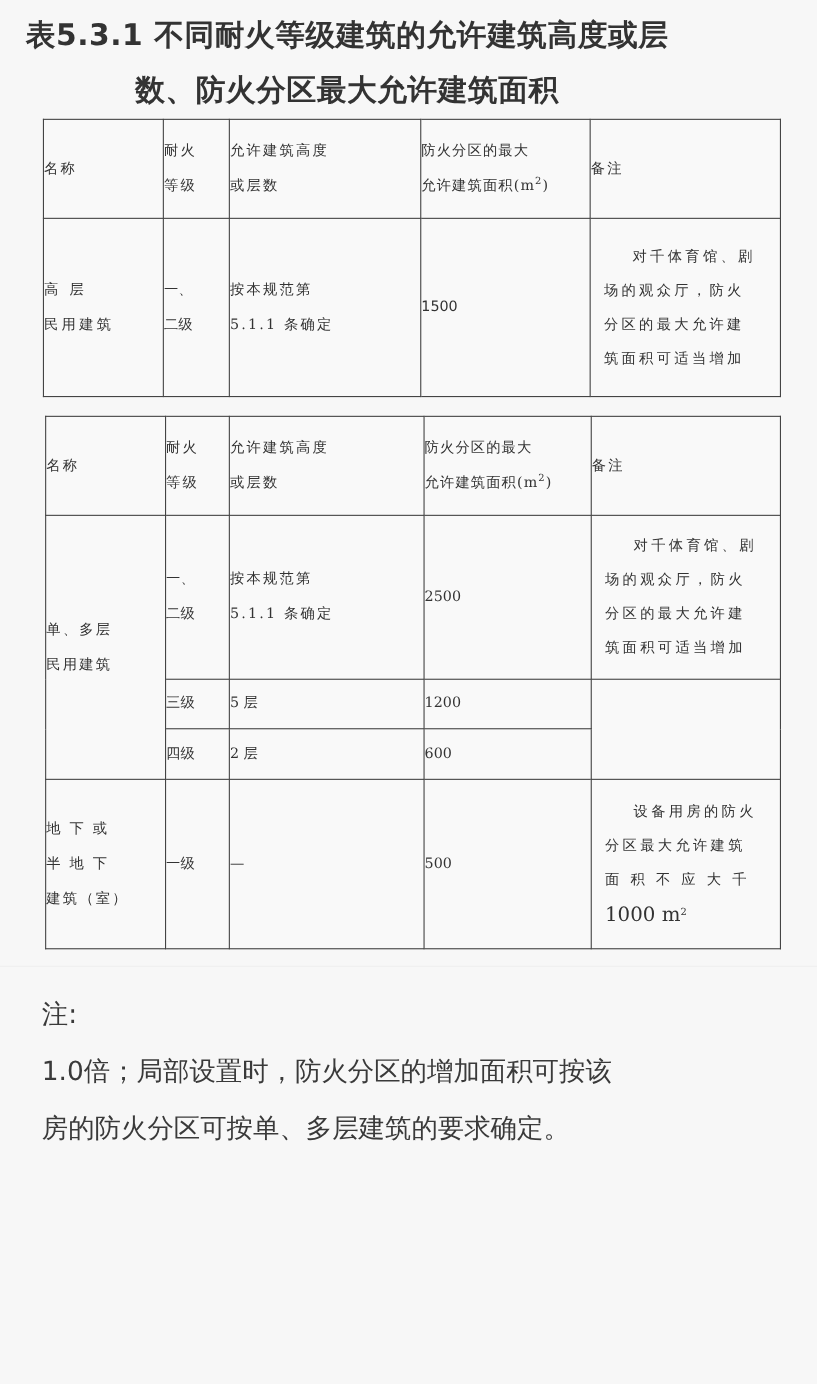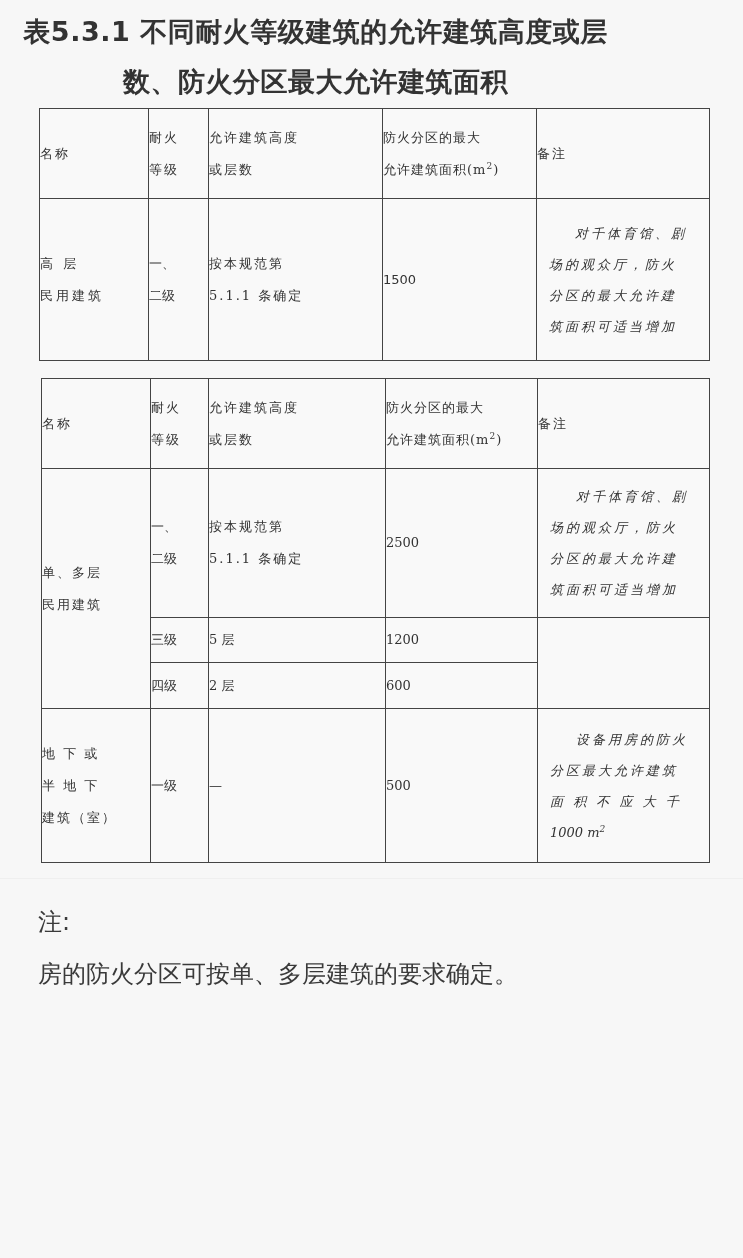--- a/index.html
+++ b/index.html
@@ -32,21 +32,21 @@
     text-align: left;
     vertical-align: middle;
     padding: 0;
     font-size: 13px;
     line-height: 32px;
   }
   .hdr td { font-size: 13px; line-height: 32px; letter-spacing: 2px; }
   .num { font-size: 15px; }
   .sans-num { font-family: "DejaVu Sans", sans-serif; font-size: 15px; margin-left: 16px; }
   .big { font-size: 15px; line-height: 32px; }
-  .remark { text-align: left !important; padding: 0 8px 0 12px !important; letter-spacing: 3px; line-height: 31px !important; font-style: italic; }
+  .remark { text-align: left !important; padding: 0 8px 0 12px !important; letter-spacing: 3px; line-height: 31px !important; }
   .remark .indent { display: inline-block; width: 26px; }
   sup { font-size: 9px; line-height: 0; vertical-align: super; }
 
   #table1 { left: 39px; top: 108px; width: 670px; }
   #table2 { left: 41px; top: 378px; width: 668px; }
 
   .divider {
     position: absolute; left: 0; top: 878px; width: 743px; height: 1px; background: #efefef;
   }
 
@@ -123,23 +123,24 @@
   <tr style="height:46px">
     <td><span>四级</span></td>
     <td><span>2 层</span></td>
     <td class="num"><span>600</span></td>
   </tr>
   <tr style="height:154px">
     <td style="letter-spacing:2px"><span>地 下 或</span><br><span>半 地 下</span><br><span>建筑（室）</span></td>
     <td><span>一级</span></td>
     <td class="num"><span>—</span></td>
     <td class="num"><span>500</span></td>
-    <td class="remark"><span class="indent"></span><span>设备用房的防火</span><br><span>分区最大允许建筑</span><br><span>面 积 不 应 大 千</span><br><span style="font-size:13px;letter-spacing:0">1000 m</span><sup>2</sup></td>
+    <td class="remark"><span class="indent"></span><span>设备用房的防火</span><br><span>分区最大允许建筑</span><br><span>面 积 不 应 大 千</span><br><span style="font-size:18px;letter-spacing:0">1000 m</span><sup>2</sup></td>
   </tr>
 </tbody>
   </table>
 
 <div class="divider"></div>
 
 <div class="notes" style="top:896px">
   <p>注:</p>
+  <p>1.0倍；局部设置时，防火分区的增加面积可按该</p>
   <p>房的防火分区可按单、多层建筑的要求确定。</p>
 </div>
 
 </body></html>

